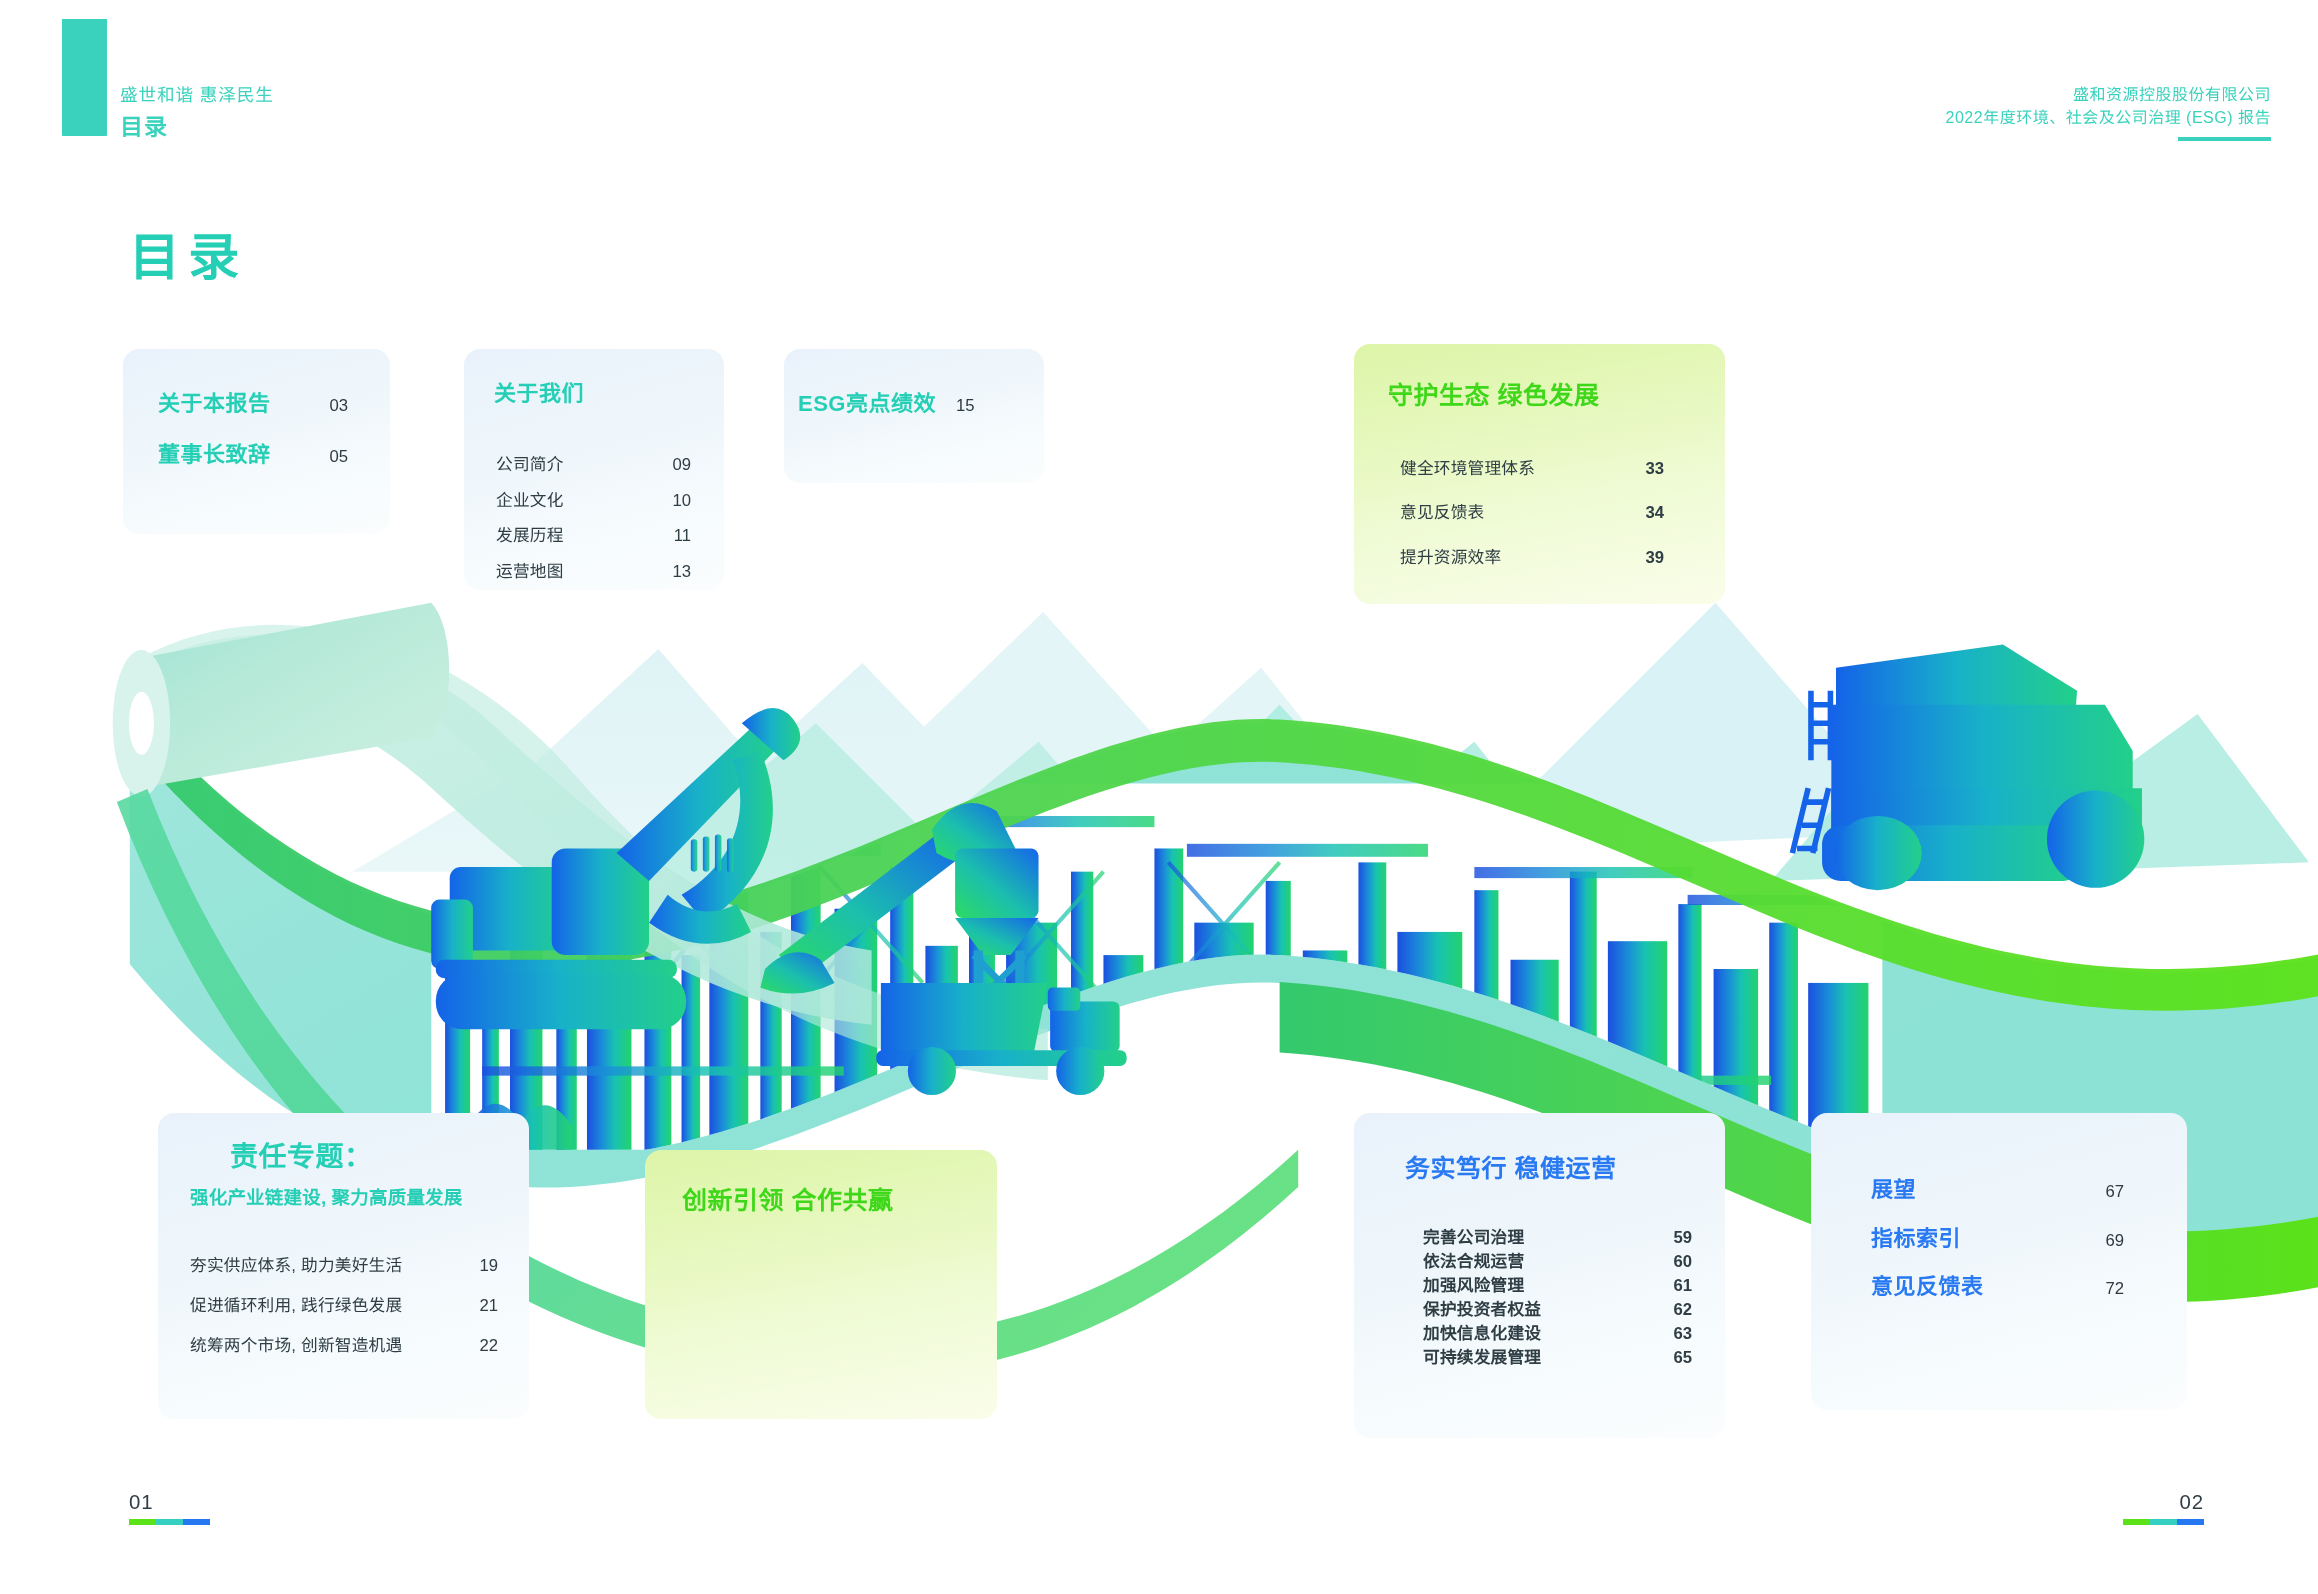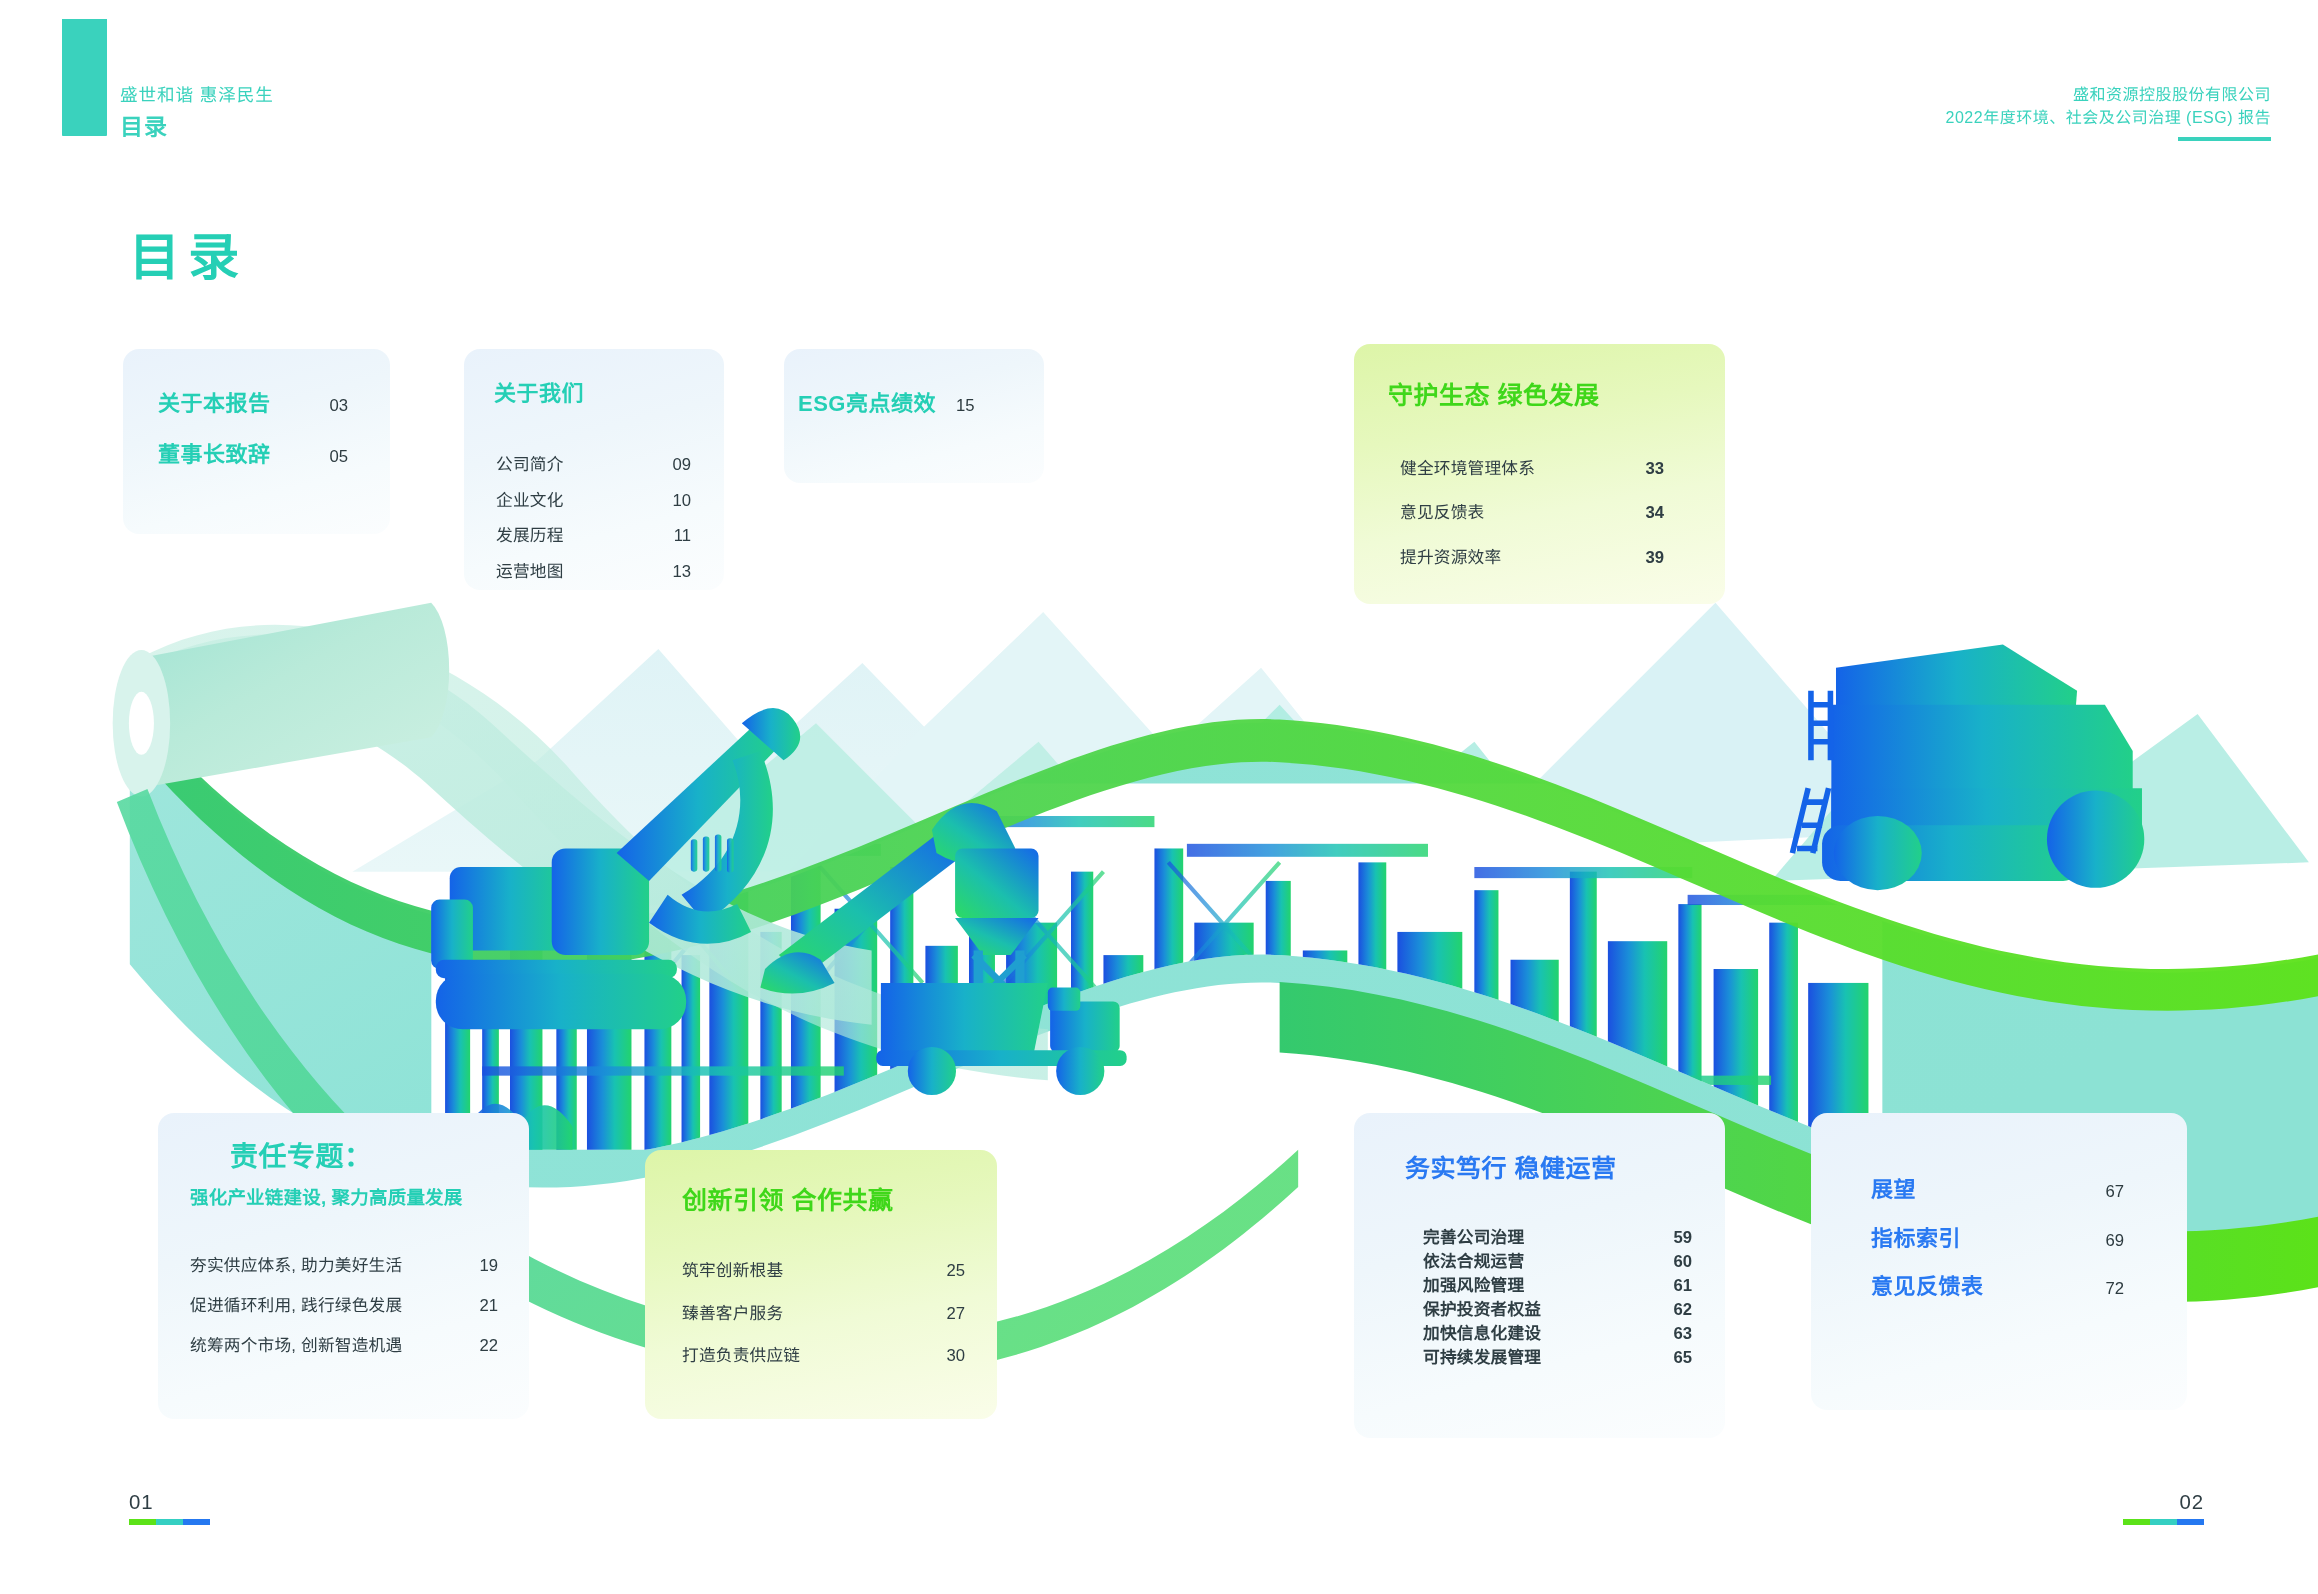--- a/index.html
+++ b/index.html
@@ -523,34 +523,20 @@
       </div>
       <div class="ent-row">
         <span class="t" style="width:260px">统筹两个市场, 创新智造机遇</span>
         <span class="p" style="width:49px">22</span>
       </div>
     </div>
   </div>
 
   <div class="card green" style="left:645px; top:1150px; width:352px; height:269px;">
     <div class="card-title c-green" style="left:37px; top:36px; font-size:25px; letter-spacing:0.5px;">创新引领 合作共赢</div>
-    <div class="ent-list" style="left:37px; top:107px; width:283px; gap:18.5px;">
-      <div class="ent-row">
-        <span class="t" style="width:227px">筑牢创新根基</span>
-        <span class="p" style="width:56px">25</span>
-      </div>
-      <div class="ent-row">
-        <span class="t" style="width:227px">臻善客户服务</span>
-        <span class="p" style="width:56px">27</span>
-      </div>
-      <div class="ent-row">
-        <span class="t" style="width:227px">打造负责供应链</span>
-        <span class="p" style="width:56px">30</span>
-      </div>
-    </div>
   </div>
 
   <div class="card blue" style="left:1354px; top:1113px; width:371px; height:325px;">
     <div class="card-title c-blue" style="left:51px; top:41px; font-size:25px; letter-spacing:0.5px;">务实笃行 稳健运营</div>
     <div class="ent-list" style="left:69px; top:111px; width:269px; font-weight:bold;">
       <div class="ent-row">
         <span class="t" style="width:213px">完善公司治理</span>
         <span class="p" style="width:56px">59</span>
       </div>
       <div class="ent-row">

